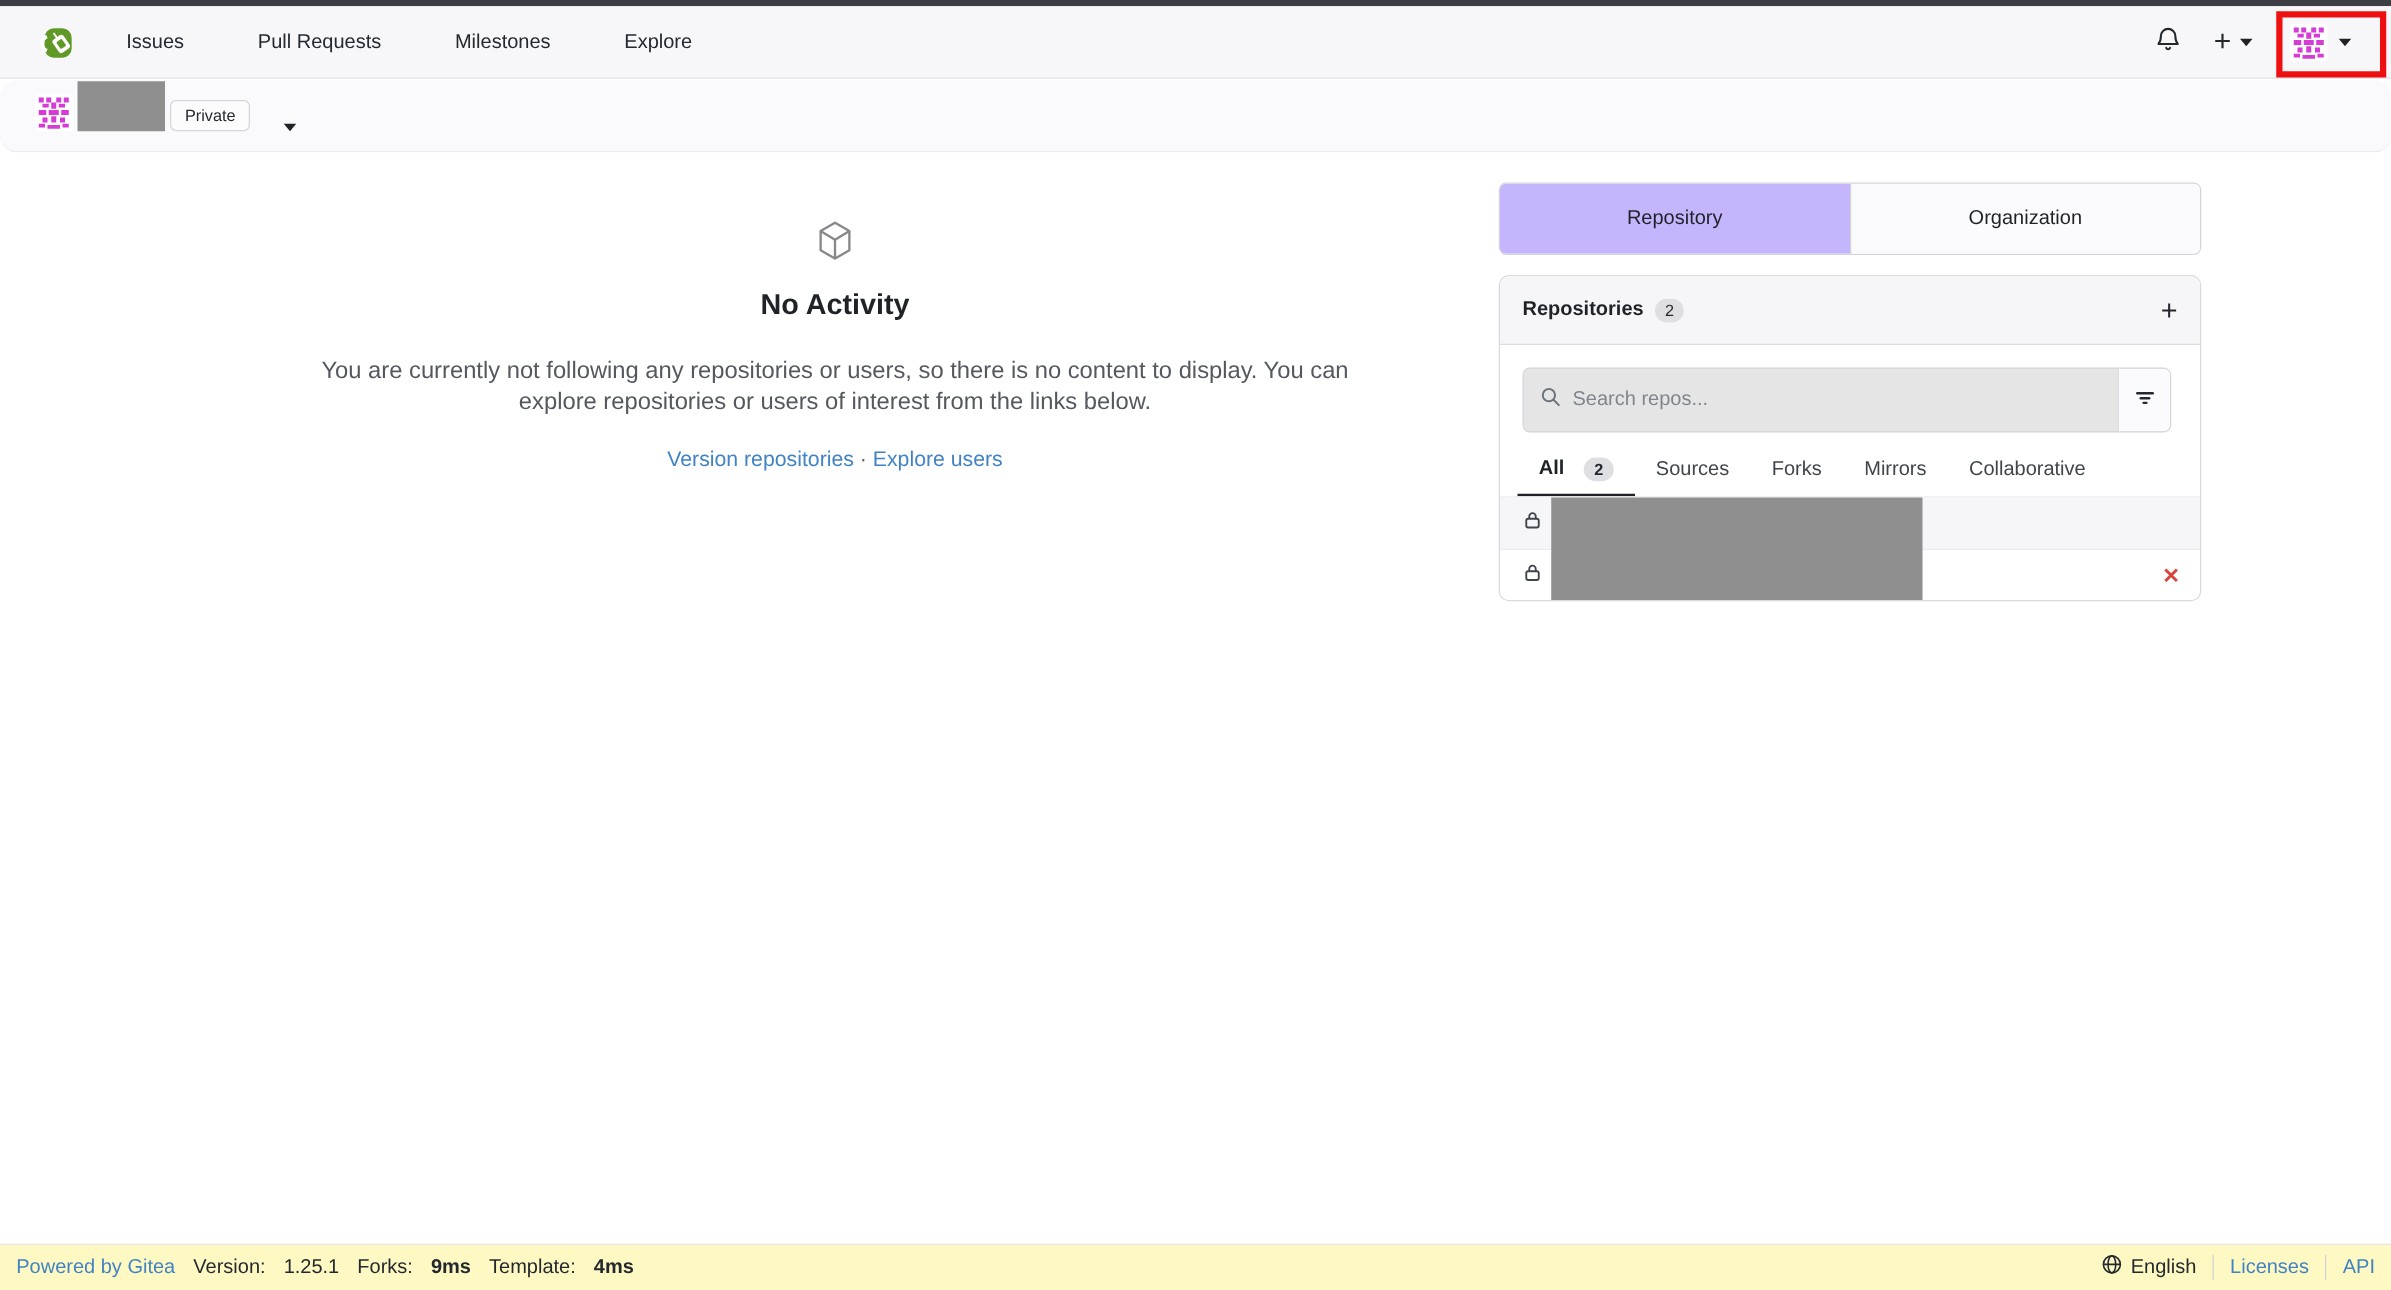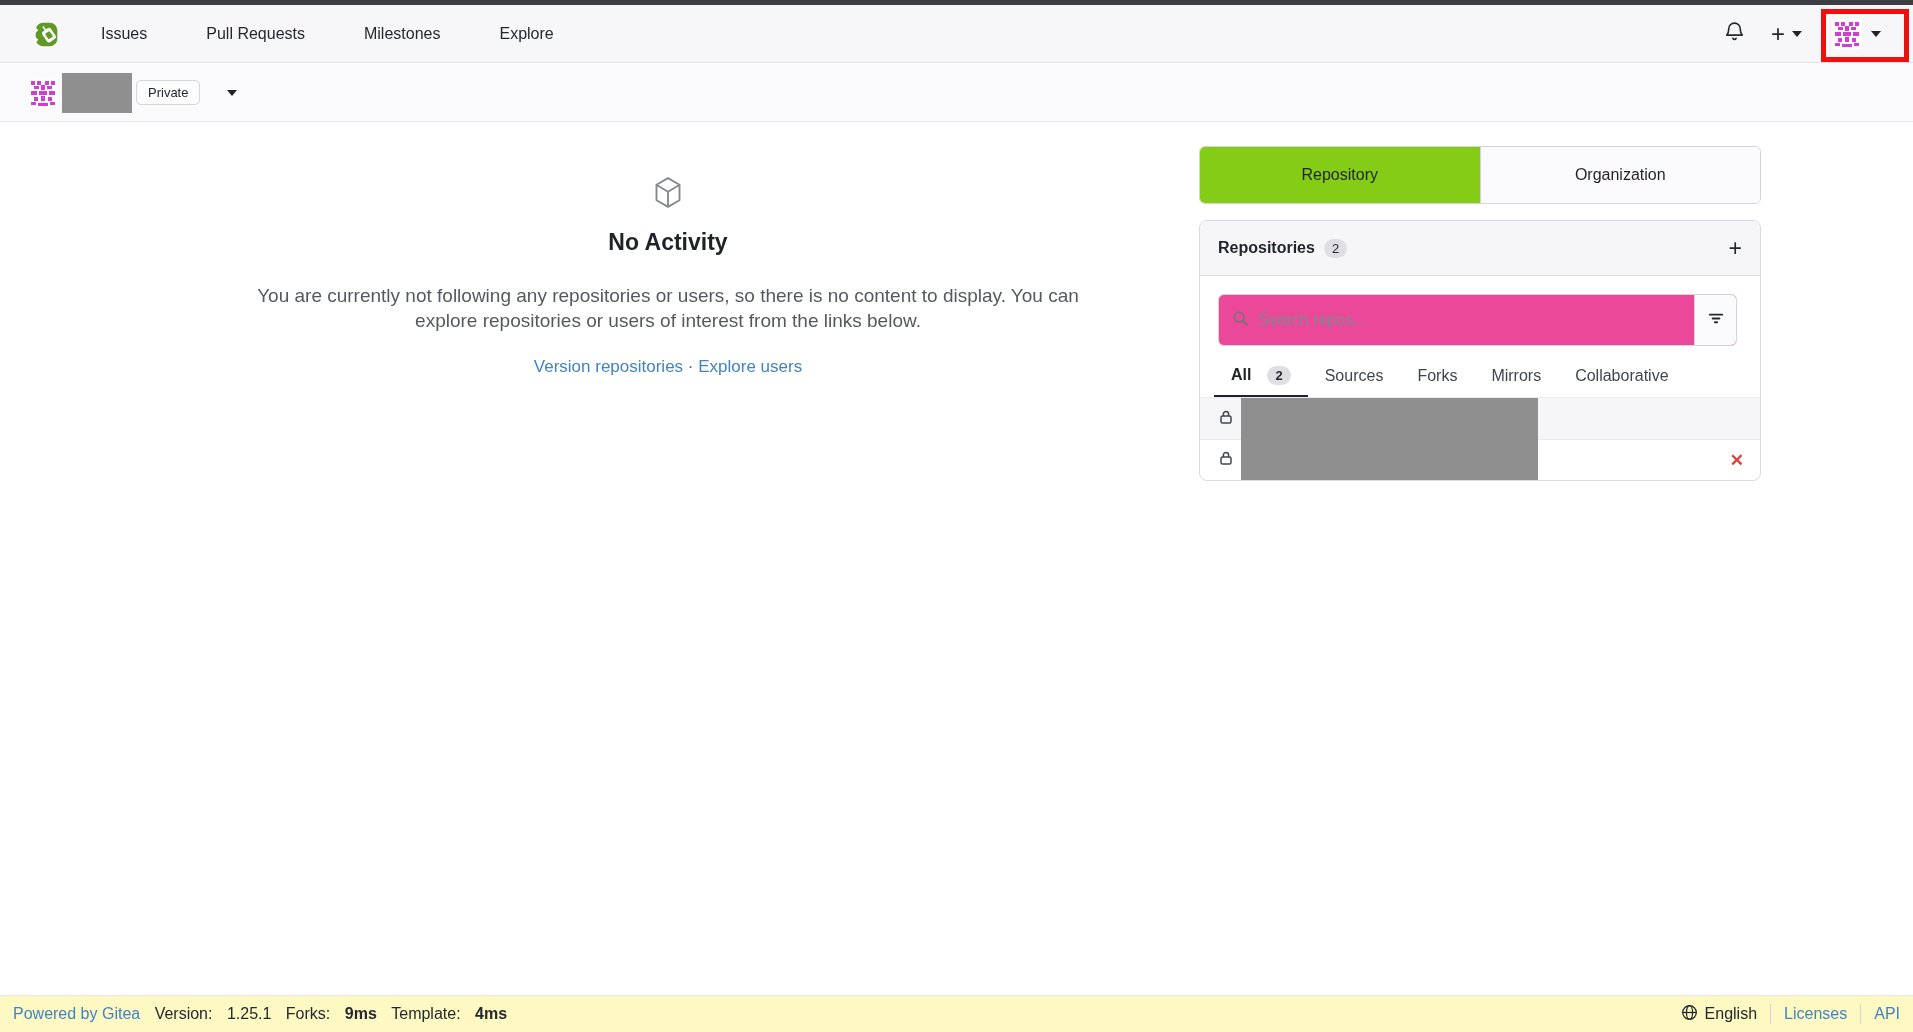--- a/index.html
+++ b/index.html
@@ -34,21 +34,21 @@
     border:5px solid #ee1010; z-index:50; pointer-events:none;
   }
 
   
   .identicon { width:30px; height:30px; background:#ffffff; border-radius:3px; }
 
   
   .context-bar {
     position:absolute; top:64px; left:0; width:100%; height:58px;
     background:#fafafc; border-bottom:1px solid #e9e9ef;
-    display:flex; align-items:center; padding:16px 28px;
+    display:flex; align-items:flex-end; padding:16px 28px;border-radius:14px;
   }
   .redacted-name { width:70px; height:40px; background:#8f8f8f; margin-left:4px; }
   .private-badge {
     margin-left:4px; font-size:13px; color:#24292f;
     border:1px solid #d5d5db; border-radius:5px; background:#fcfcfd;
     padding:5px 11px; line-height:1;
   }
   .context-caret { margin-left:27px; cursor:pointer; }
 
   
@@ -62,38 +62,38 @@
   
   .sidebar { position:absolute; left:1199px; top:146px; width:562px; }
   .seg-tabs {
     display:flex; height:58px; border:1px solid #d4d4da; border-radius:6px;
     overflow:hidden; background:#fbfbfd;
   }
   .seg-tab {
     flex:1; display:flex; align-items:center; justify-content:center;
     font-size:16px; color:#1f2328; cursor:pointer; background:#fbfbfd;
   }
-  .seg-tab.active { background:#84cc16; }
+  .seg-tab.active { background:#c4b5fd; }
   .seg-tab + .seg-tab { border-left:1px solid #d4d4da; }
 
   .repo-panel { margin-top:16px; border:1px solid #d9d9df; border-radius:8px; background:#ffffff; overflow:hidden; }
   .panel-header {
     height:55px; background:#f6f6f8; border-bottom:1px solid #dededf;
     display:flex; align-items:center; padding:0 18px;
   }
   .panel-title { font-size:16px; font-weight:700; color:#1f2328; }
   .count-badge {
     margin-left:9px; background:#dfdfe3; color:#24292f; font-size:13px;
     border-radius:10px; padding:3px 8px; line-height:1;
   }
   .panel-plus { margin-left:auto; font-size:23px; line-height:1; color:#24292f; cursor:pointer; }
 
   .search-group {
     margin:18px 23px 0 18px; height:52px; border:1px solid #d4d4da; border-radius:6px;
-    display:flex; align-items:stretch; overflow:hidden; background:#ec4899;
+    display:flex; align-items:stretch; overflow:hidden; background:#e5e5e5;
   }
   .search-field { flex:1; display:flex; align-items:center; padding:0 13px; gap:9px; }
   .search-input {
     border:none; outline:none; flex:1; font-size:16px; color:#1f2328;
     font-family:"Liberation Sans", sans-serif; background:transparent;
   }
   .search-input::placeholder { color:#81868d; }
   .filter-btn {
     width:42px; border-left:1px solid #d4d4da; background:#fbfbfd;
     display:flex; align-items:center; justify-content:center; cursor:pointer;

